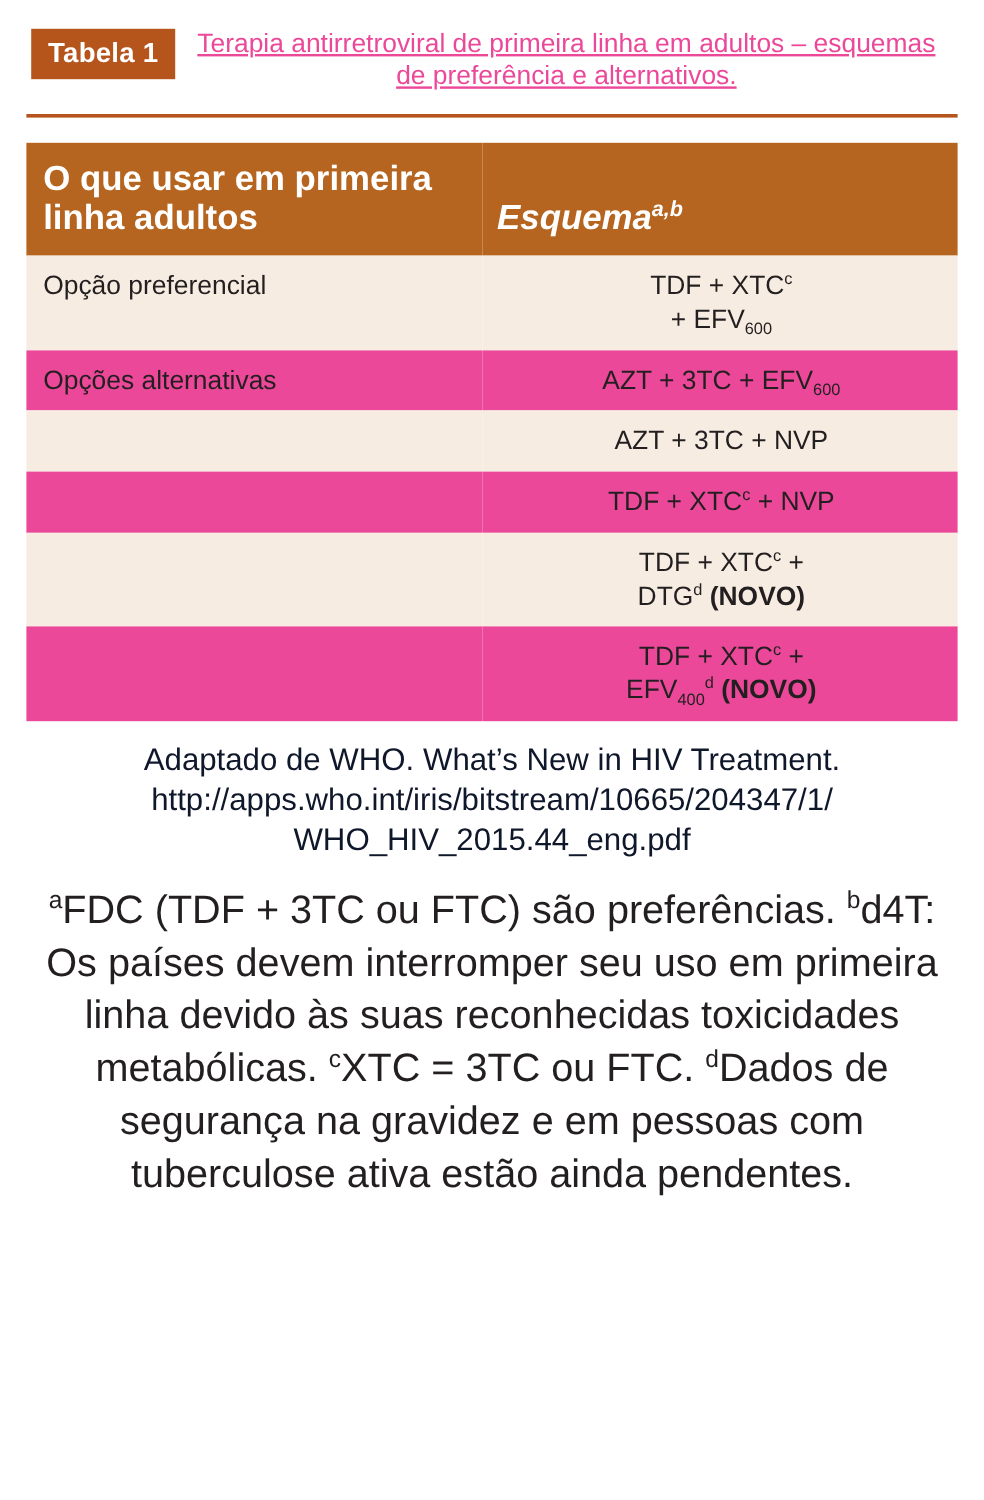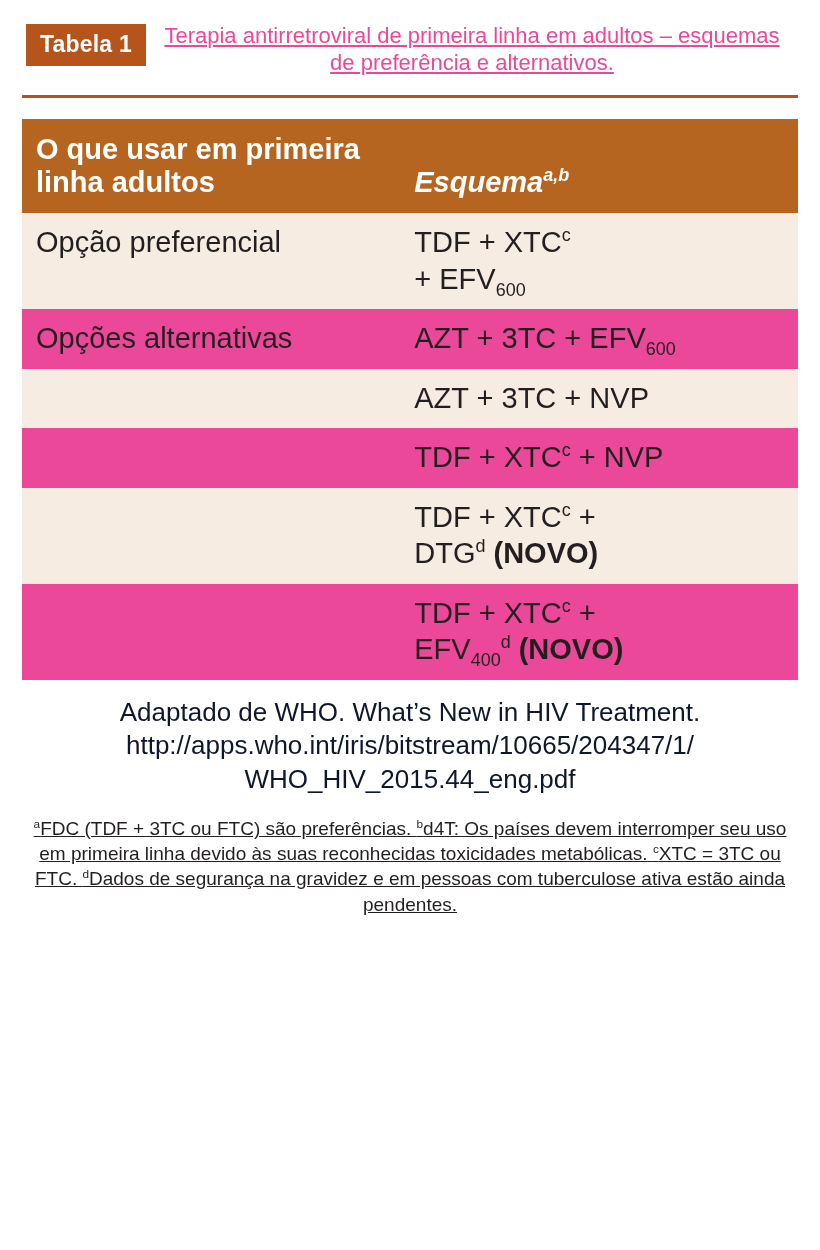--- a/index.html
+++ b/index.html
@@ -76,51 +76,50 @@
     text-align: left;
     vertical-align: bottom;
     padding: 14px 10px 14px 14px;
     line-height: 1.15;
   }
   table.data thead th.h2 {
     padding-left: 12px;
     font-style: italic;
   }
   table.data tbody td {
-    font-size: 29px;
+    font-size: 22px;
     line-height: 1.26;
     padding: 11px 10px 12px 14px;
     vertical-align: top;
     color: #231f20;
   }
-  table.data tbody td.col2 { padding-left: 12px; }
+  table.data tbody td.col2 { padding-left: 12px; text-align: center; }
   tr.shade-a td { background: #f7ece1; }
   tr.shade-b td { background: #ec4899; }
 
   sup { font-size: 0.62em; vertical-align: super; line-height: 0; }
   sub { font-size: 0.62em; vertical-align: sub; line-height: 0; }
   b { font-weight: bold; }
 
   
   .source {
     text-align: center;
     font-size: 26px;
     line-height: 1.28;
     margin-top: 16px;
     padding: 0 6px;
     color: #0f172a;
   }
   .notes {
     text-align: center;
-    font-size: 19px;
+    font-size: 33px;
     line-height: 1.33;
     margin-top: 20px;
     padding: 0 2px;
     color: #231f20;
-    text-decoration: underline;
   }
 </style>
 </head>
 <body>
 
 <div class="page">
 
   <div class="caption-row">
     <div class="table-badge">Tabela 1</div>
     <div class="caption-text">Terapia antirretroviral de primeira linha em adultos – esquemas de preferência e alternativos.</div>

